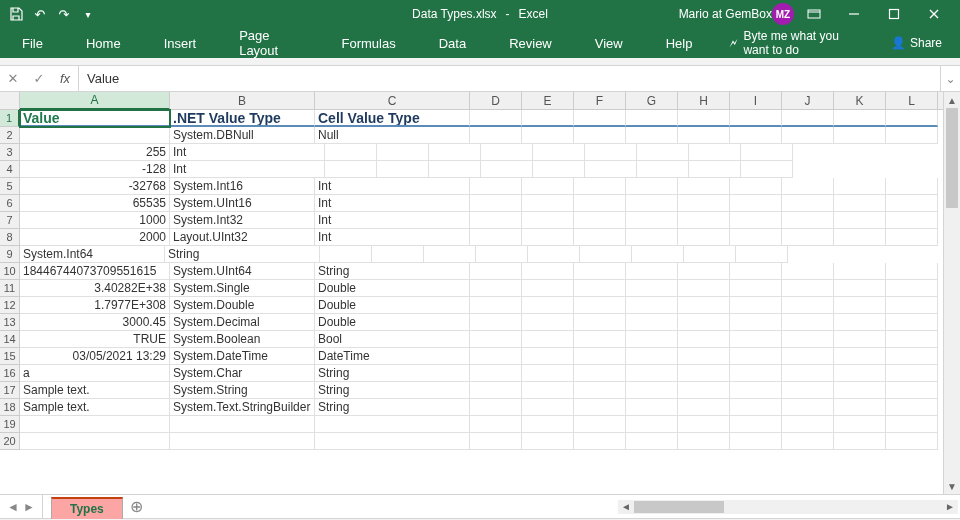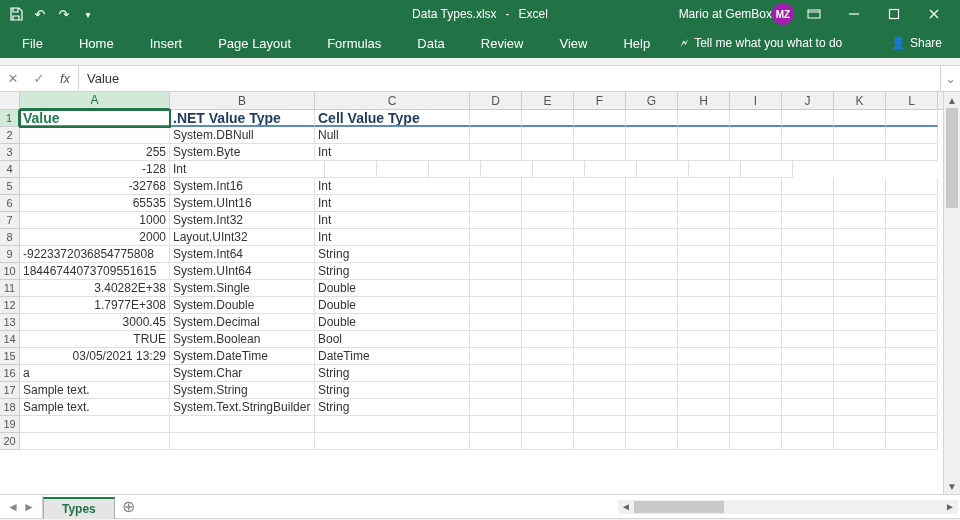--- a/index.html
+++ b/index.html
@@ -9,21 +9,21 @@
 .titlebar { background: #217346; height: 28px; display: flex; align-items: center; color: #fff; position: relative; }
 .qat { display: flex; align-items: center; gap: 8px; padding-left: 8px; }
 .qat .icon { width: 16px; height: 16px; display: flex; align-items: center; justify-content: center; font-size: 13px; cursor: pointer; }
 .title-center { position: absolute; left: 50%; transform: translateX(-50%); font-size: 12px; display: flex; gap: 9px; }
 .title-right { margin-left: auto; display: flex; align-items: center; gap: 0; padding-right: 6px; }
 .avatar { width: 22px; height: 22px; border-radius: 50%; background: #a21caf; color: #fff; display: flex; align-items: center; justify-content: center; font-size: 10px; font-weight: 600; }
 .winbtn { width: 40px; height: 28px; display: flex; align-items: center; justify-content: center; cursor: pointer; }
 .winbtn svg { stroke: #fff; fill: none; }
 
 
-.ribbon { background: #217346; height: 30px; display: flex; align-items: center; color: #fff; padding: 0 8px; gap: 8px; }
+.ribbon { background: #217346; height: 30px; display: flex; align-items: center; color: #fff; padding: 0 8px; gap: 15px; }
 .ribbon .tab { padding: 0 14px; height: 30px; display: flex; align-items: center; cursor: pointer; font-size: 13px; }
 .ribbon .tell { display: flex; align-items: center; gap: 6px; margin-left: 8px; }
 .ribbon .share { margin-left: auto; display: flex; align-items: center; gap: 4px; padding: 0 10px; cursor: pointer; }
 
 
 .ribbon-below { height: 8px; background: #f3f3f3; border-bottom: 1px solid #d4d4d4; }
 
 
 .formula-row { height: 26px; background: #fff; border-bottom: 1px solid #d4d4d4; display: flex; align-items: stretch; }
 .namebox { width: 90px; border-right: 1px solid #d4d4d4; display: flex; align-items: center; padding: 0 6px; font-size: 12px; position: relative; }
@@ -57,21 +57,21 @@
 .vscroll .up, .vscroll .down { height: 16px; display: flex; align-items: center; justify-content: center; cursor: pointer; color: #666; font-size: 10px; }
 .vscroll .track { position: absolute; top: 16px; bottom: 16px; left: 0; right: 0; }
 .vscroll .thumb { position: absolute; left: 2px; right: 2px; top: 0; height: 100px; background: #c8c8c8; border-radius: 1px; cursor: pointer; }
 .vscroll .down { position: absolute; bottom: 0; width: 100%; }
 
 
 .sheetrow { height: 24px; border-top: 1px solid #d4d4d4; background: #fff; display: flex; align-items: stretch; }
 .sheet-nav { display: flex; align-items: center; gap: 2px; padding: 0 6px; border-right: 1px solid #d4d4d4; }
 .sheet-nav .nav { width: 14px; color: #888; cursor: pointer; text-align: center; }
 .sheet-tabs { display: flex; align-items: flex-end; }
-.sheet-tab { padding: 3px 18px; border: 1px solid #aaa; border-bottom: none; background: #e5e5e5; font-size: 12px; color: #217346; font-weight: 700; cursor: pointer; position: relative; top: 1px; margin-left: 0; border-top: 2px solid #15803d; }
+.sheet-tab { padding: 3px 18px; border: 1px solid #aaa; border-bottom: none; background: #fca5a5; font-size: 12px; color: #217346; font-weight: 700; cursor: pointer; position: relative; top: 1px; margin-left: 8px; border-top: 2px solid #c2410c; }
 .newsheet { width: 28px; display: flex; align-items: center; justify-content: center; color: #888; cursor: pointer; font-size: 16px; }
 .hscroll-area { flex: 1; display: flex; align-items: center; justify-content: flex-end; padding-right: 2px; }
 .hscroll { width: 340px; height: 14px; background: #f0f0f0; display: flex; align-items: center; position: relative; }
 .hscroll .hbtn { width: 16px; text-align: center; color: #666; cursor: pointer; font-size: 10px; }
 .hscroll .htrack { flex: 1; position: relative; height: 100%; }
 .hscroll .hthumb { position: absolute; left: 0; width: 90px; top: 1px; bottom: 1px; background: #c8c8c8; cursor: pointer; }
 
 
 .statusbar { height: 22px; background: #f3f3f3; border-top: 1px solid #d4d4d4; display: flex; align-items: center; padding: 0 8px; font-size: 12px; color: #555; }
 
@@ -131,21 +131,21 @@
     <div class="tab">Home</div>
     <div class="tab">Insert</div>
     <div class="tab">Page Layout</div>
     <div class="tab">Formulas</div>
     <div class="tab">Data</div>
     <div class="tab">Review</div>
     <div class="tab">View</div>
     <div class="tab">Help</div>
     <div class="tell">
       <span>🗲</span>
-      <span>Tell me what you what to do</span>
+      <span>Byte me what you want to do</span>
     </div>
     <div class="share">
       <span>👤</span>
       <span>Share</span>
     </div>
   </div>
 <div class="ribbon-below"></div>
 
 <div class="formula-row">
   <div class="fx-btns">
@@ -212,21 +212,20 @@
           <div class="cell col-N"></div>
           <div class="cell col-N"></div>
           <div class="cell col-N"></div>
           <div class="cell col-N"></div>
           <div class="cell col-N"></div>
           <div class="cell col-N"></div>
         </div>
         <div class="row">
           <div class="rowhdr">3</div>
           <div class="cell col-A right">255</div>
-          <div class="cell col-B">System.Byte</div>
           <div class="cell col-C">Int</div>
           <div class="cell col-N"></div>
           <div class="cell col-N"></div>
           <div class="cell col-N"></div>
           <div class="cell col-N"></div>
           <div class="cell col-N"></div>
           <div class="cell col-N"></div>
           <div class="cell col-N"></div>
           <div class="cell col-N"></div>
           <div class="cell col-N"></div>
@@ -300,21 +299,20 @@
           <div class="cell col-N"></div>
           <div class="cell col-N"></div>
           <div class="cell col-N"></div>
           <div class="cell col-N"></div>
           <div class="cell col-N"></div>
           <div class="cell col-N"></div>
           <div class="cell col-N"></div>
         </div>
         <div class="row">
           <div class="rowhdr">9</div>
-          <div class="cell col-A">-9223372036854775808</div>
           <div class="cell col-B">System.Int64</div>
           <div class="cell col-C">String</div>
           <div class="cell col-N"></div>
           <div class="cell col-N"></div>
           <div class="cell col-N"></div>
           <div class="cell col-N"></div>
           <div class="cell col-N"></div>
           <div class="cell col-N"></div>
           <div class="cell col-N"></div>
           <div class="cell col-N"></div>

